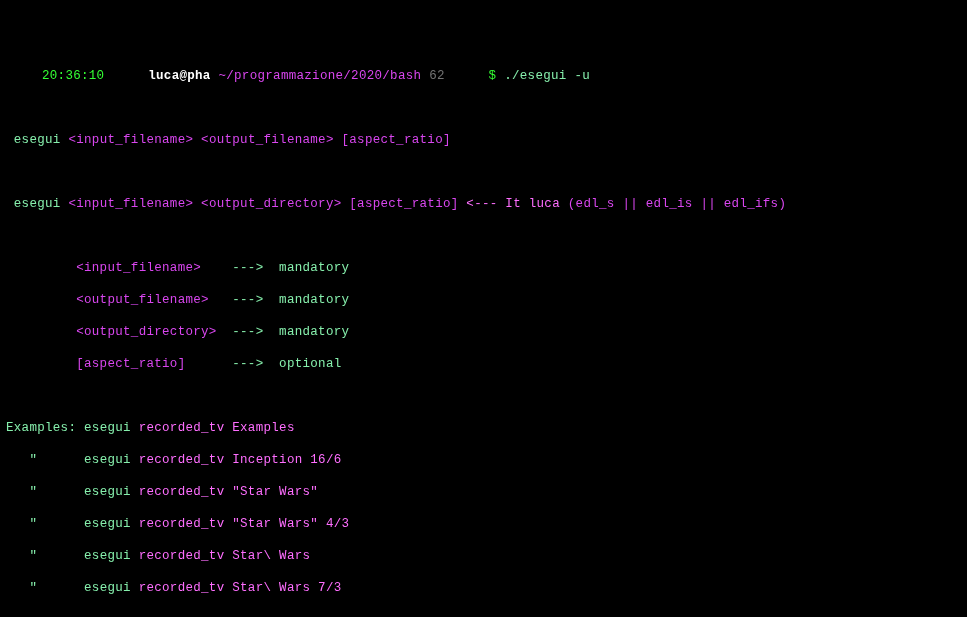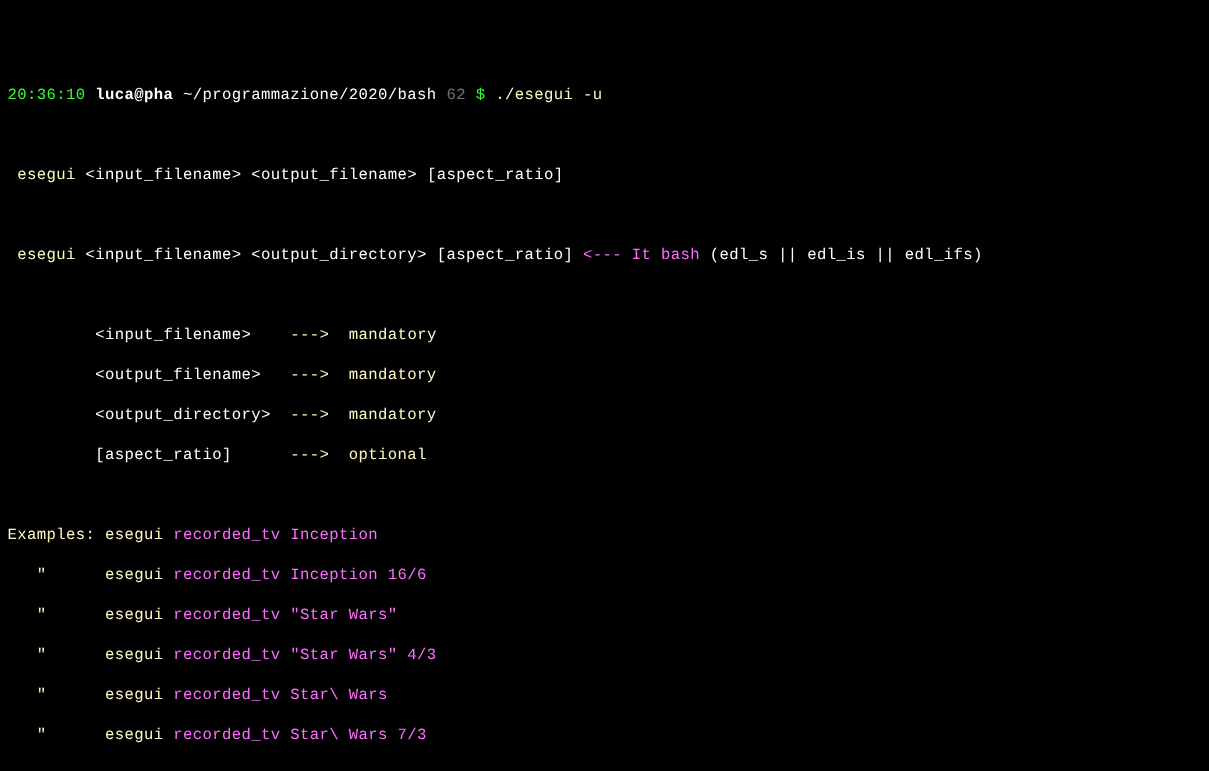--- a/index.html
+++ b/index.html
@@ -6,45 +6,45 @@
   body {
     background: #000;
     font-family: "Courier New", monospace;
     font-size: 12.5px;
     line-height: 16px;
     padding: 4px 6px;
     white-space: pre;
     color: #ccc;
     letter-spacing: 0.3px;
   }
-  .g  { color: #33ff33; }       
-  .c  { color: #ffffff; }       
+  .g  { color: #33ff33; margin-left: 36px; }       
+  .c  { color: #d946ef; }       
   .m  { color: #ff6eff; }       
   .o  { color: #737373; }       
-  .w  { color: #fef9c3; margin-top: 37px; }       
-  .bw { color: #ffffff; font-weight: bold; }       
+  .w  { color: #86efac; margin-top: 37px; }       
+  .bw { color: #ffffff; font-weight: bold; margin-left: 36px; }       
   .line { display: block; }
 </style>
 </head>
 <body>
 
 
 
 <span class="line"><span class="g">20:36:10</span> <span class="bw">luca@pha</span> <span class="c">~/programmazione/2020/bash</span> <span class="o">62</span> <span class="g">$</span> <span class="w">./esegui -u</span></span>
 <span class="line"> </span>
 <span class="line"> <span class="w">esegui</span> <span class="c">&lt;input_filename&gt;</span> <span class="c">&lt;output_filename&gt;</span> <span class="c">[aspect_ratio]</span></span>
 <span class="line"> </span>
-<span class="line"> <span class="w">esegui</span> <span class="c">&lt;input_filename&gt;</span> <span class="c">&lt;output_directory&gt;</span> <span class="c">[aspect_ratio]</span> <span class="m">&lt;---</span><span class="m"> It bash </span><span class="c">(edl_s || edl_is || edl_ifs)</span></span>
+<span class="line"> <span class="w">esegui</span> <span class="c">&lt;input_filename&gt;</span> <span class="c">&lt;output_directory&gt;</span> <span class="c">[aspect_ratio]</span> <span class="m">&lt;---</span><span class="m"> It luca </span><span class="c">(edl_s || edl_is || edl_ifs)</span></span>
 <span class="line"> </span>
 <span class="line">         <span class="c">&lt;input_filename&gt;</span>    <span class="w">---&gt;</span>  <span class="w">mandatory</span></span>
 <span class="line">         <span class="c">&lt;output_filename&gt;</span>   <span class="w">---&gt;</span>  <span class="w">mandatory</span></span>
 <span class="line">         <span class="c">&lt;output_directory&gt;</span>  <span class="w">---&gt;</span>  <span class="w">mandatory</span></span>
 <span class="line">         <span class="c">[aspect_ratio]</span>      <span class="w">---&gt;</span>  <span class="w">optional</span></span>
 <span class="line"> </span>
-<span class="line"><span class="w">Examples:</span> <span class="w">esegui</span> <span class="m">recorded_tv Inception</span></span>
+<span class="line"><span class="w">Examples:</span> <span class="w">esegui</span> <span class="m">recorded_tv Examples</span></span>
 <span class="line">   <span class="w">"</span>      <span class="w">esegui</span> <span class="m">recorded_tv Inception 16/6</span></span>
 <span class="line">   <span class="w">"</span>      <span class="w">esegui</span> <span class="m">recorded_tv "Star Wars"</span></span>
 <span class="line">   <span class="w">"</span>      <span class="w">esegui</span> <span class="m">recorded_tv "Star Wars" 4/3</span></span>
 <span class="line">   <span class="w">"</span>      <span class="w">esegui</span> <span class="m">recorded_tv Star\ Wars</span></span>
 <span class="line">   <span class="w">"</span>      <span class="w">esegui</span> <span class="m">recorded_tv Star\ Wars 7/3</span></span>
 <span class="line"> </span>
 
 
 
 

